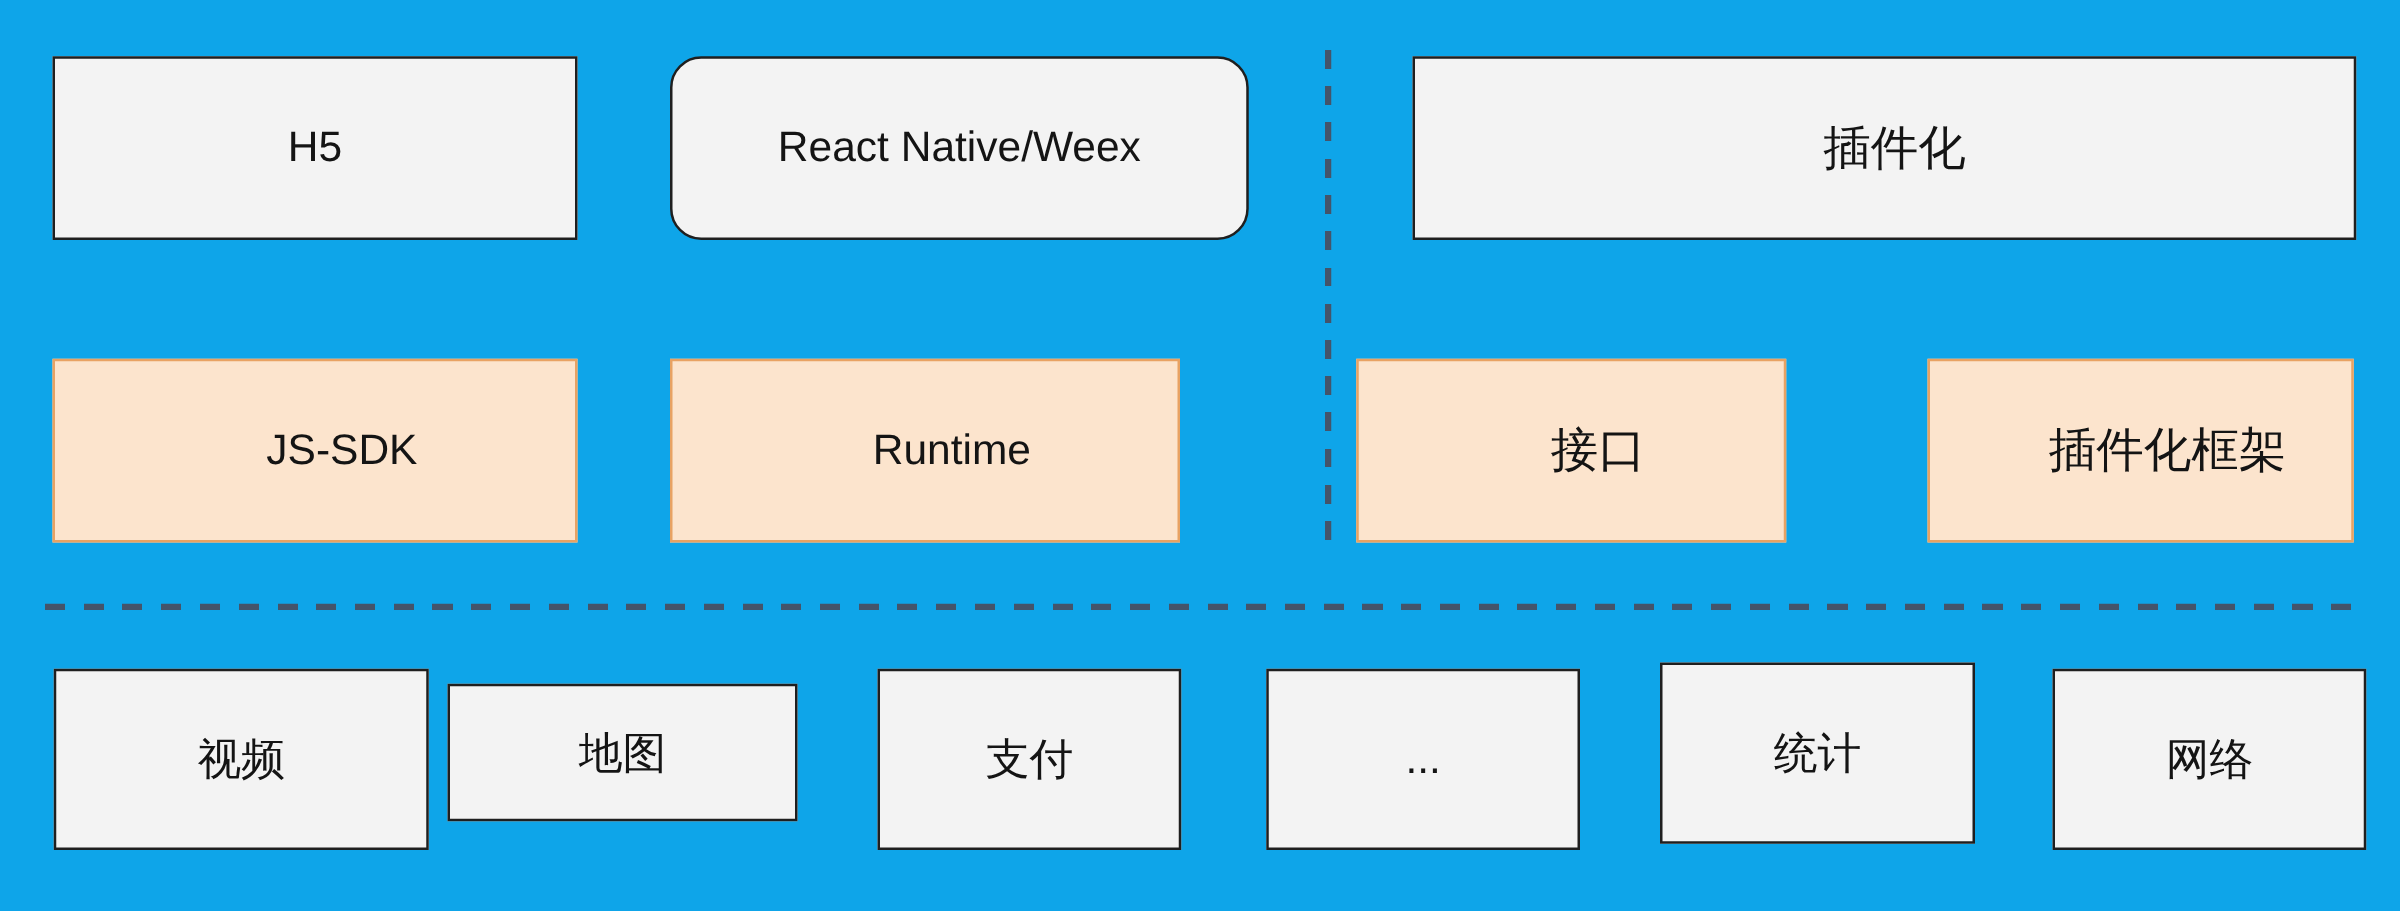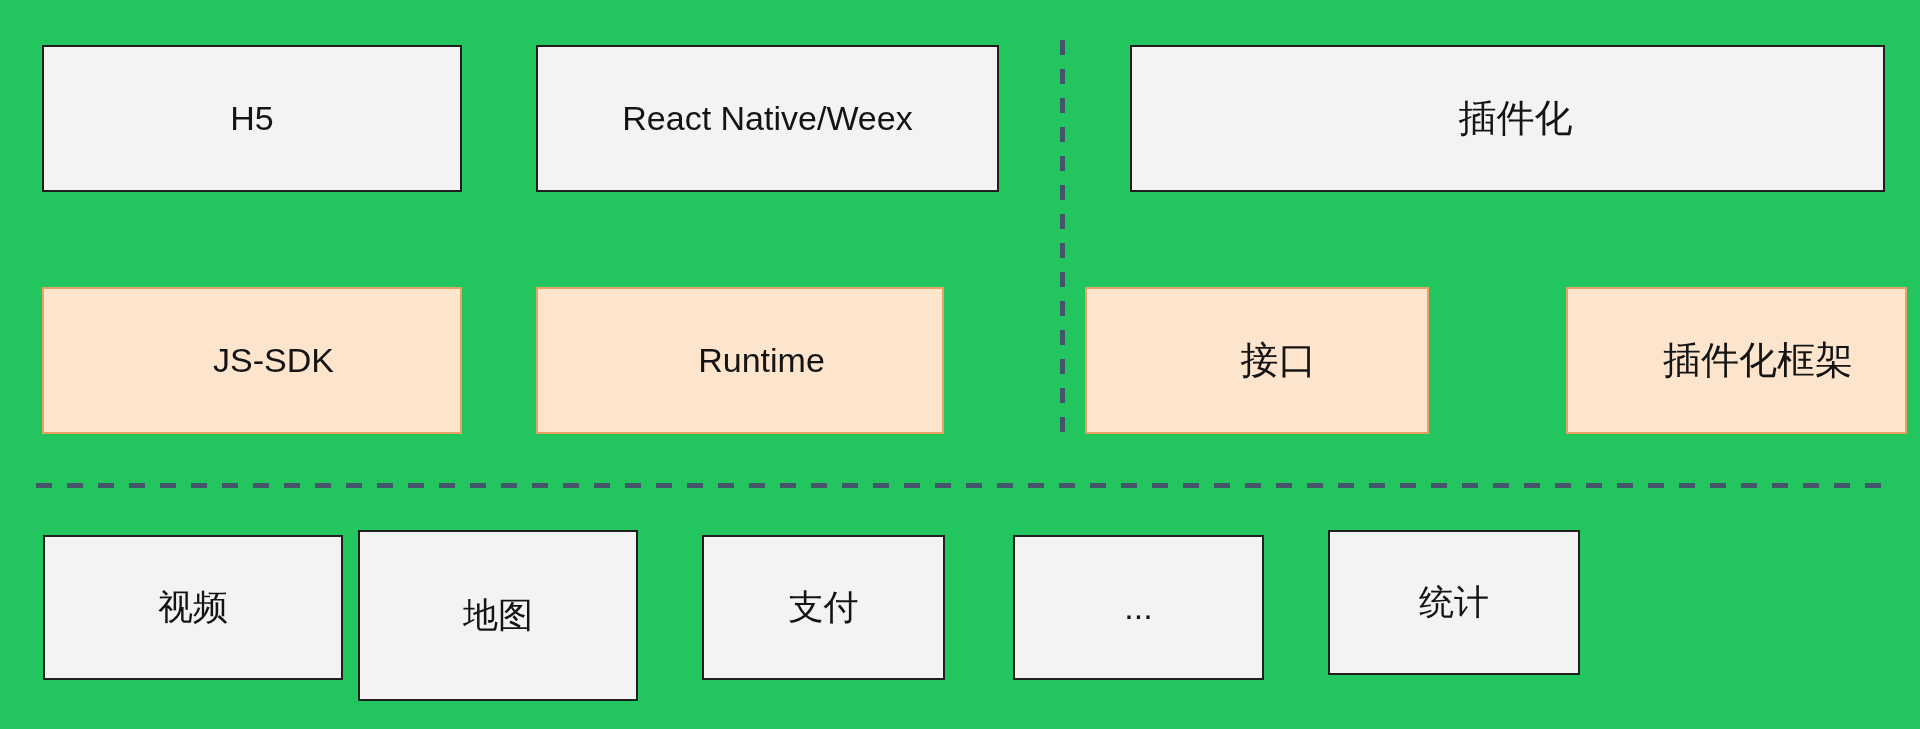--- a/index.html
+++ b/index.html
@@ -4,21 +4,21 @@
 <style>
   html, body {
     margin: 0;
     padding: 0;
     background: #ffffff;
   }
   .canvas {
     position: relative;
     width: 1920px;
     height: 729px;
-    background: #22c55e;
+    background: #0ea5e9;
     overflow: hidden;
   }
   .box {
     position: absolute;
     box-sizing: border-box;
     display: flex;
     align-items: center;
     justify-content: center;
     color: #141414;
     text-align: center;
@@ -70,40 +70,41 @@
     );
   }
 </style>
 </head>
 <body>
 
 <div class="canvas">
 
   <div class="box gray lat" style="left:42px; top:45px; width:420px; height:147px;">H5</div>
 
-  <div class="box gray lat" style="left:536px; top:45px; width:463px; height:147px;">React Native/Weex</div>
+  <div class="box gray lat" style="left:536px; top:45px; width:463px; height:147px;border-radius:25px;">React Native/Weex</div>
 
   <div class="box gray cjk" style="left:1130px; top:45px; width:755px; height:147px;padding-left:16px;">插件化</div>
 
   <div class="vdash"></div>
 
   <div class="box orange lat" style="left:42px; top:287px; width:420px; height:147px;">JS-SDK</div>
 
   <div class="box orange lat" style="left:536px; top:287px; width:408px; height:147px;">Runtime</div>
 
   <div class="box orange cjk" style="left:1085px; top:287px; width:344px; height:147px;">接口</div>
 
-  <div class="box orange cjk" style="left:1542px; top:287px; width:341px; height:147px;margin-left:24px;">插件化框架</div>
+  <div class="box orange cjk" style="left:1542px; top:287px; width:341px; height:147px;">插件化框架</div>
 
   <div class="hdash"></div>
 
   <div class="box gray cjk-sm" style="left:43px; top:535px; width:300px; height:145px;">视频</div>
 
-  <div class="box gray cjk-sm" style="left:358px; top:530px; width:280px; height:171px;">地图</div>
+  <div class="box gray cjk-sm" style="left:358px; top:547px; width:280px; height:110px;">地图</div>
 
   <div class="box gray cjk-sm" style="left:702px; top:535px; width:243px; height:145px;">支付</div>
 
   <div class="box gray lat" style="left:1013px; top:535px; width:251px; height:145px;">...</div>
 
   <div class="box gray cjk-sm" style="left:1328px; top:530px; width:252px; height:145px;">统计</div>
 
+  <div class="box gray cjk-sm" style="left:1642px; top:535px; width:251px; height:145px;">网络</div>
 
 </div>
 
 </body></html>

